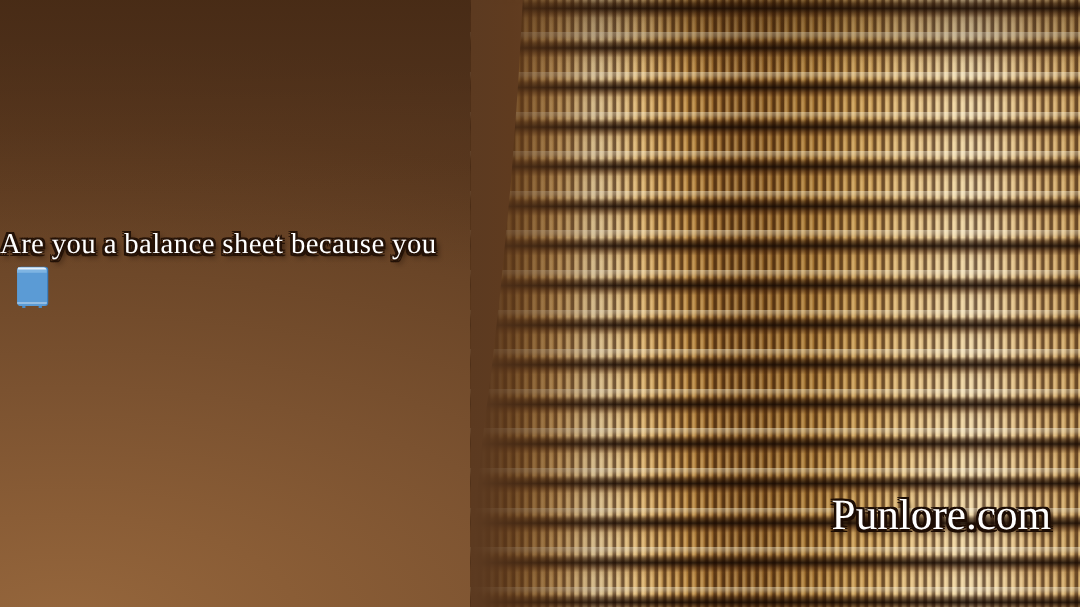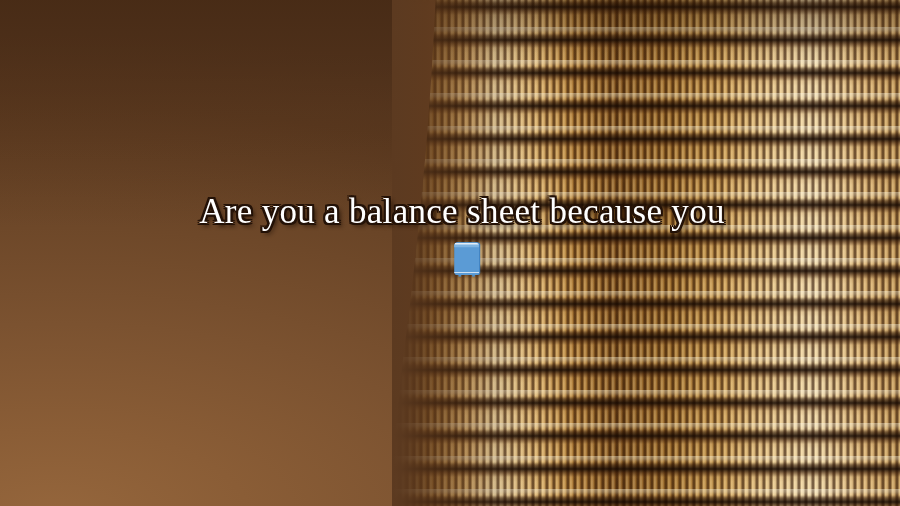--- a/index.html
+++ b/index.html
@@ -126,34 +126,32 @@
     background: linear-gradient(to bottom, rgba(40,20,5,0.42), rgba(40,20,5,0));
     pointer-events: none;
   }
 
   
   .caption {
     position: absolute;
     left: 0;
     right: 0;
     top: 188px;
-    text-align: center;
     line-height: 1.38;
-    font-size: 35px;
+    font-size: 24px;
     letter-spacing: 0.3px;
     color: #ffffff;
     font-family: "Liberation Serif", "DejaVu Serif", serif;
     text-shadow:
       -2px -2px 0 #241207, 2px -2px 0 #241207,
       -2px  2px 0 #241207, 2px  2px 0 #241207,
       -2px  0   0 #241207, 2px  0   0 #241207,
        0   -2px 0 #241207, 0    2px 0 #241207,
        3px  3px 4px rgba(20,9,2,0.85);
     pointer-events: none;
-    padding-left: 24px;
   }
   .caption .line { display: block; white-space: nowrap; }
   .emoji-book {
     display: inline-block;
     width: 34px;
     height: 36px;
     vertical-align: -6px;
     margin-left: 10px;
     position: relative;
     text-shadow: none;
@@ -198,14 +196,15 @@
         <path d="M5 3.5 C5 2 6 1.2 7.6 1.2 L27.5 1.2 C29.2 1.2 30.2 2.2 30.2 3.8 L30.2 31.5 C30.2 33.1 29.2 34.1 27.5 34.1 L7.6 34.1 C6 34.1 5 33.2 5 31.7 Z" fill="#3d7fbf"></path>
         <path d="M4.2 4.2 C4.2 2.6 5.3 1.6 7 1.6 L26.5 1.6 C28.2 1.6 29.2 2.7 29.2 4.3 L29.2 31.2 C29.2 32.9 28.2 33.9 26.5 33.9 L7 33.9 C5.3 33.9 4.2 32.9 4.2 31.3 Z" fill="#5b9bd5"></path>
         <path d="M4.2 4.4 C4.2 2.8 5.3 1.8 7 1.8 L26.2 1.8 C27.9 1.8 28.9 2.8 28.9 4.4 L28.9 6.2 L4.2 6.2 Z" fill="#7eb4e2"></path>
         <path d="M5.0 2.0 L26.2 2.0 C27.4 2.0 28.3 2.6 28.7 3.6 L26.0 3.6 L5.0 3.6 Z" fill="#e3eef8"></path>
         <path d="M4.3 31.0 L29.0 31.0 L29.0 32.0 L4.3 32.0 Z" fill="#cfe0f0"></path>
         <path d="M8.5 33.9 L11.2 33.9 L11.2 35.6 L8.5 35.6 Z" fill="#4b8cc6"></path>
         <path d="M22.2 33.9 L24.9 33.9 L24.9 35.6 L22.2 35.6 Z" fill="#4b8cc6"></path>
       </svg></span></span>
   </div>
 
+  <div class="watermark">Punlore.com</div>
 
 </div>
 
 </body></html>

